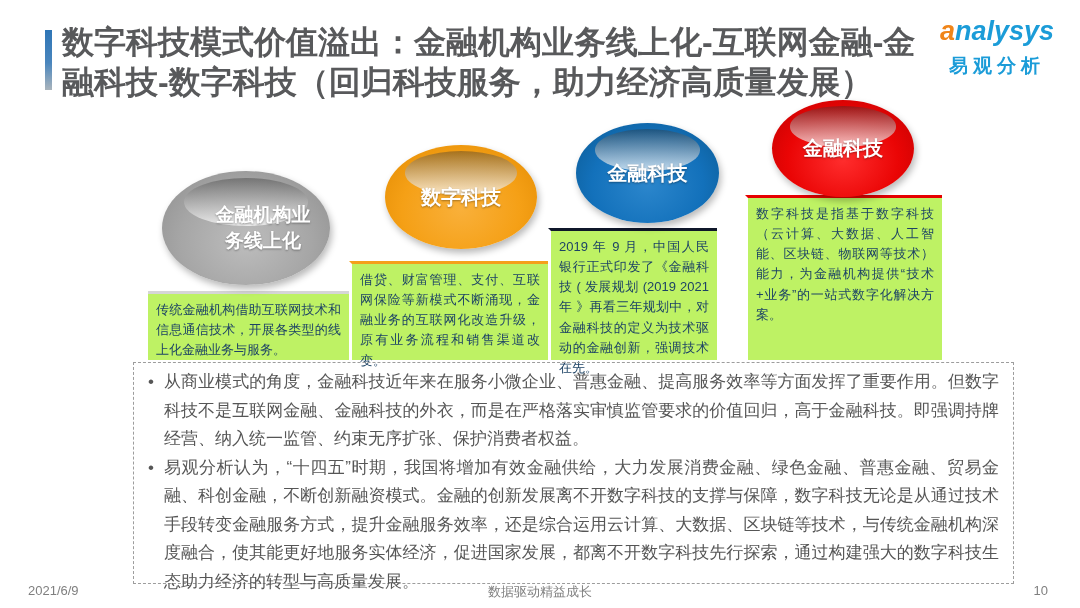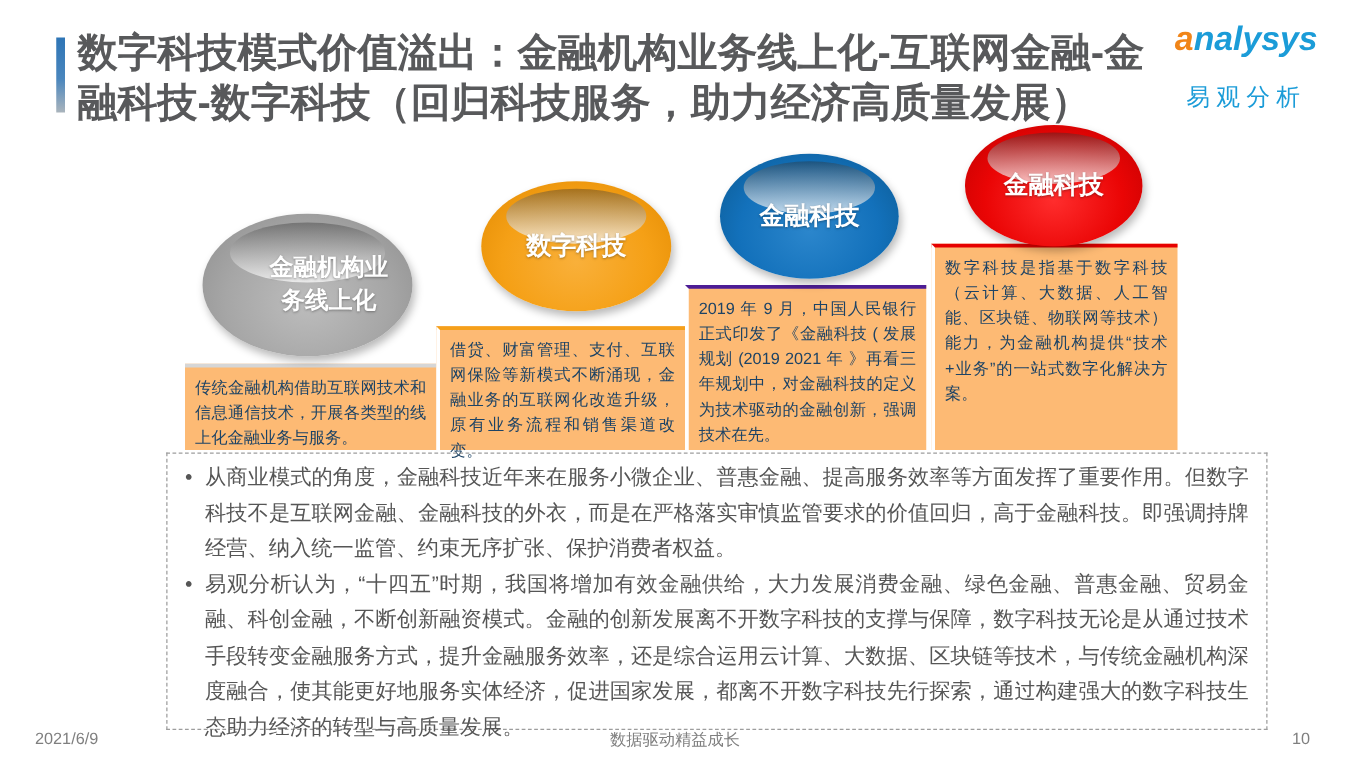--- a/index.html
+++ b/index.html
@@ -16,33 +16,33 @@
   .page-title {
     position:absolute; left:62px; top:22px; width:880px; margin:0;
     font-size:32px; line-height:1.25; font-weight:bold; color:#58595b;
     letter-spacing:0;
   }
 
   
   .logo { position:absolute; top:18px; right:26px; text-align:center; }
   .logo-brand { font-size:27px; font-weight:bold; font-style:italic; color:#1b9cd8; line-height:1; }
   .logo-a { color:#f08519; }
-  .logo-cn { margin-top:20px; font-size:19px; font-weight:normal; color:#1b9cd8; letter-spacing:5px; }
+  .logo-cn { margin-top:8px; font-size:19px; font-weight:bold; color:#1b9cd8; letter-spacing:5px; }
 
   
   .step {
-    position:absolute; background:#fdba74; box-sizing:border-box;
+    position:absolute; background:#bef264; box-sizing:border-box;
   }
   .step p {
     margin:0; padding:6px 8px; font-size:13px; line-height:1.55;
     color:#1d4365; text-align:justify;
   }
   .step-1 { left:148px; top:291px; width:201px; height:69px; border-top:3px solid #d6d6d6; }
   .step-2 { left:349px; top:261px; width:199px; height:99px;  border-top:3px solid #f5a01b; border-left:3px solid #fff; }
-  .step-3 { left:548px; top:228px; width:193px; height:132px; border-top:3px solid #4c1d95; border-left:3px solid #fff; }
+  .step-3 { left:548px; top:228px; width:169px; height:132px; border-top:3px solid #0f172a; border-left:3px solid #fff; }
   .step-4 { left:745px; top:195px; width:197px; height:165px; border-top:3px solid #e60000; border-left:3px solid #fff; }
 
   
   .bubble {
     position:absolute; border-radius:50%;
     display:flex; align-items:center; justify-content:center; text-align:center;
     box-shadow:2px 4px 7px rgba(0,0,0,0.28);
   }
   .bubble::before {
     content:""; position:absolute; left:13%; top:6%; width:74%; height:42%;

